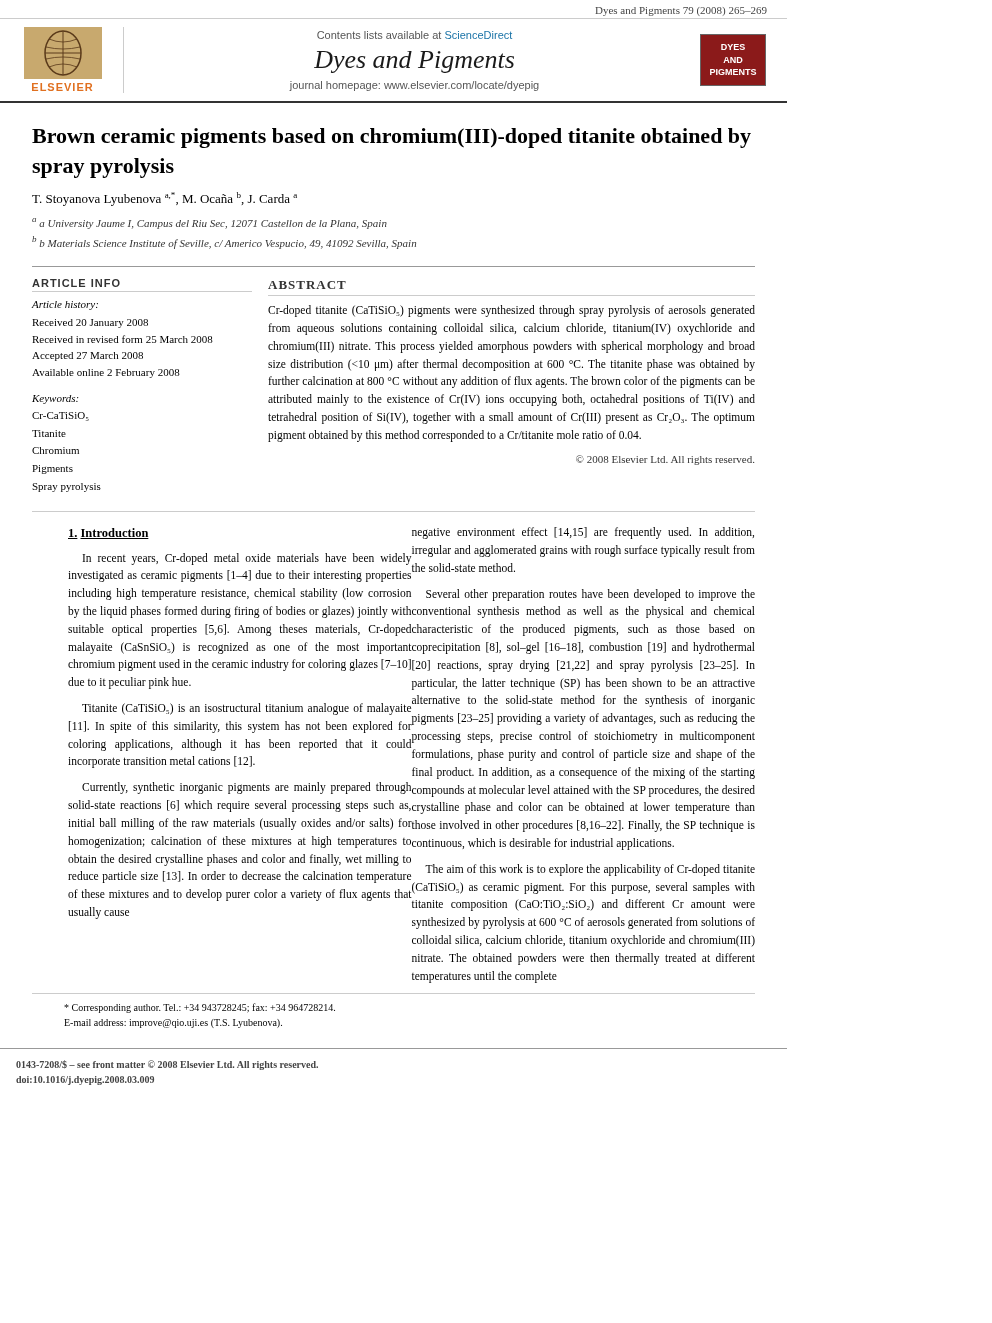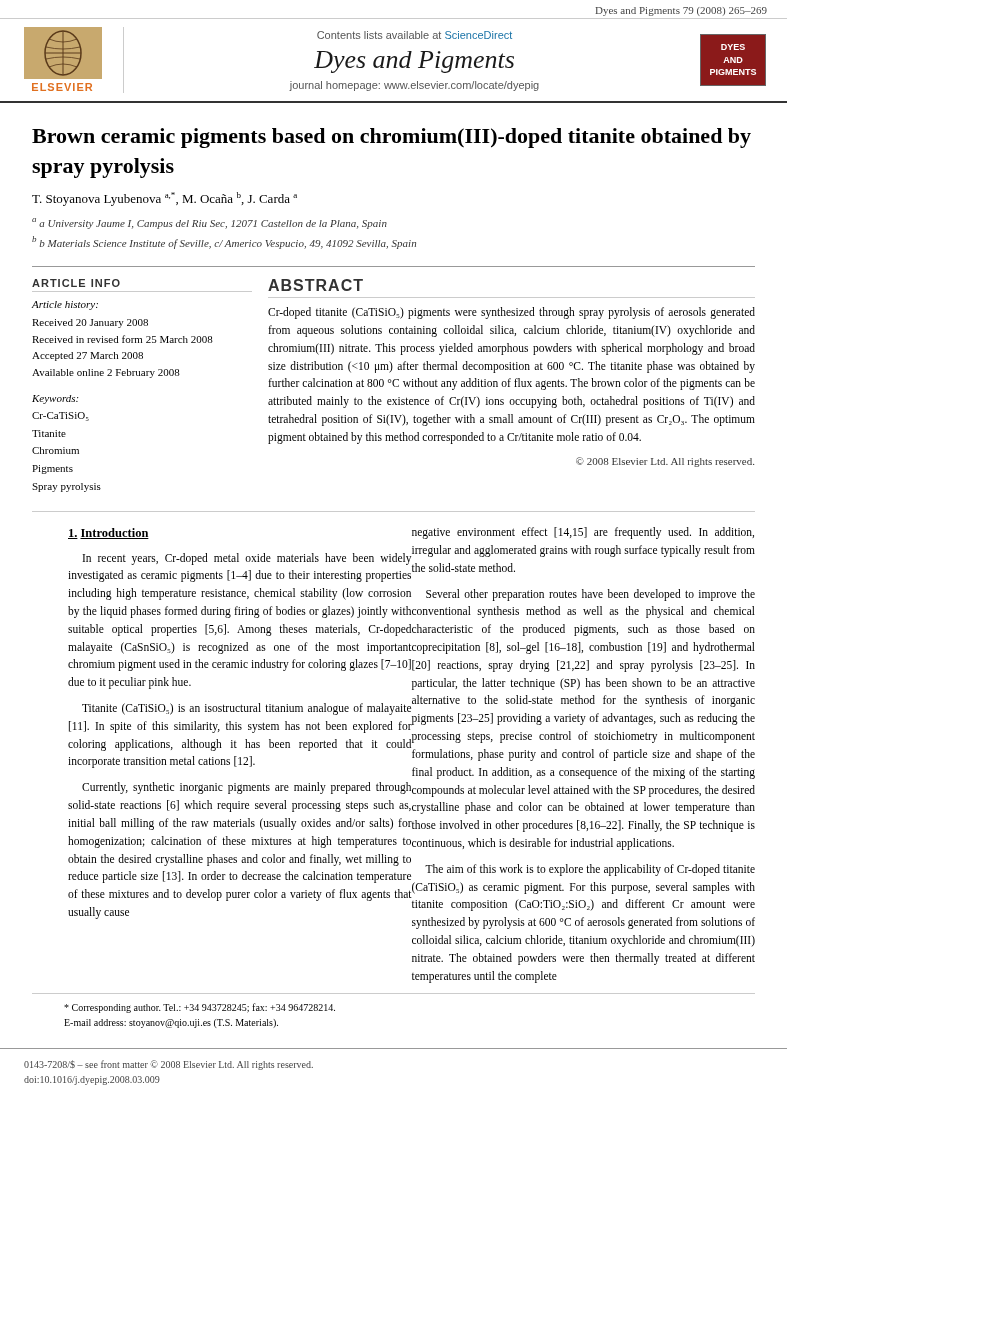--- a/index.html
+++ b/index.html
@@ -210,29 +210,29 @@
     .keywords-section .kw-item {
       font-size: 11px;
       line-height: 1.6;
     }
 
     .abstract-col {
       flex: 1;
     }
 
     .abstract-col .section-head {
-      font-size: 16px;
+      font-size: 13px;
       font-variant: small-caps;
       letter-spacing: 1px;
       color: #333;
       font-weight: bold;
       margin-bottom: 6px;
       border-bottom: 1px solid #ccc;
       padding-bottom: 2px;
-      font-family: Liberation Sans, sans-serif;
+      font-family: Liberation Serif, serif;
     }
 
     .abstract-text {
       font-size: 11.5px;
       line-height: 1.55;
       text-align: justify;
       color: #000;
     }
 
     .copyright-line {
@@ -282,26 +282,27 @@
       display: block;
     }
 
     sup {
       font-size: 8px;
     }
 
     
     .page-footer {
       border-top: 1px solid #999;
-      padding: 8px 24px;
+      padding: 8px 16px;
       font-size: 10px;
       color: #444;
       display: flex;
       justify-content: space-between;
       align-items: flex-start;
+      font-weight: bold;
     }
 
     .footer-note {
       font-size: 10px;
       line-height: 1.5;
     }
 
     .footnote-section {
       padding: 0 32px;
       font-size: 10px;
@@ -425,21 +426,21 @@
         </div>
         <div class="body-para">
           <span class="indent">The aim of this work is to explore the applicability of Cr-doped titanite (CaTiSiO₅) as ceramic pigment. For this purpose, several samples with titanite composition (CaO:TiO₂:SiO₂) and different Cr amount were synthesized by pyrolysis at 600 °C of aerosols generated from solutions of colloidal silica, calcium chloride, titanium oxychloride and chromium(III) nitrate. The obtained powders were then thermally treated at different temperatures until the complete</span>
         </div>
       </div>
 
     </div>
 
     <div class="footnote-section">
       <div>* Corresponding author. Tel.: +34 943728245; fax: +34 964728214.</div>
-      <div>E-mail address: stoyanov@qio.uji.es (T.S. Materials).</div>
+      <div>E-mail address: improve@qio.uji.es (T.S. Lyubenova).</div>
     </div>
 
   </div>
 
   <div class="page-footer">
     <div class="footer-note">
       <div>0143-7208/$ – see front matter © 2008 Elsevier Ltd. All rights reserved.</div>
       <div>doi:10.1016/j.dyepig.2008.03.009</div>
     </div>
   </div>

